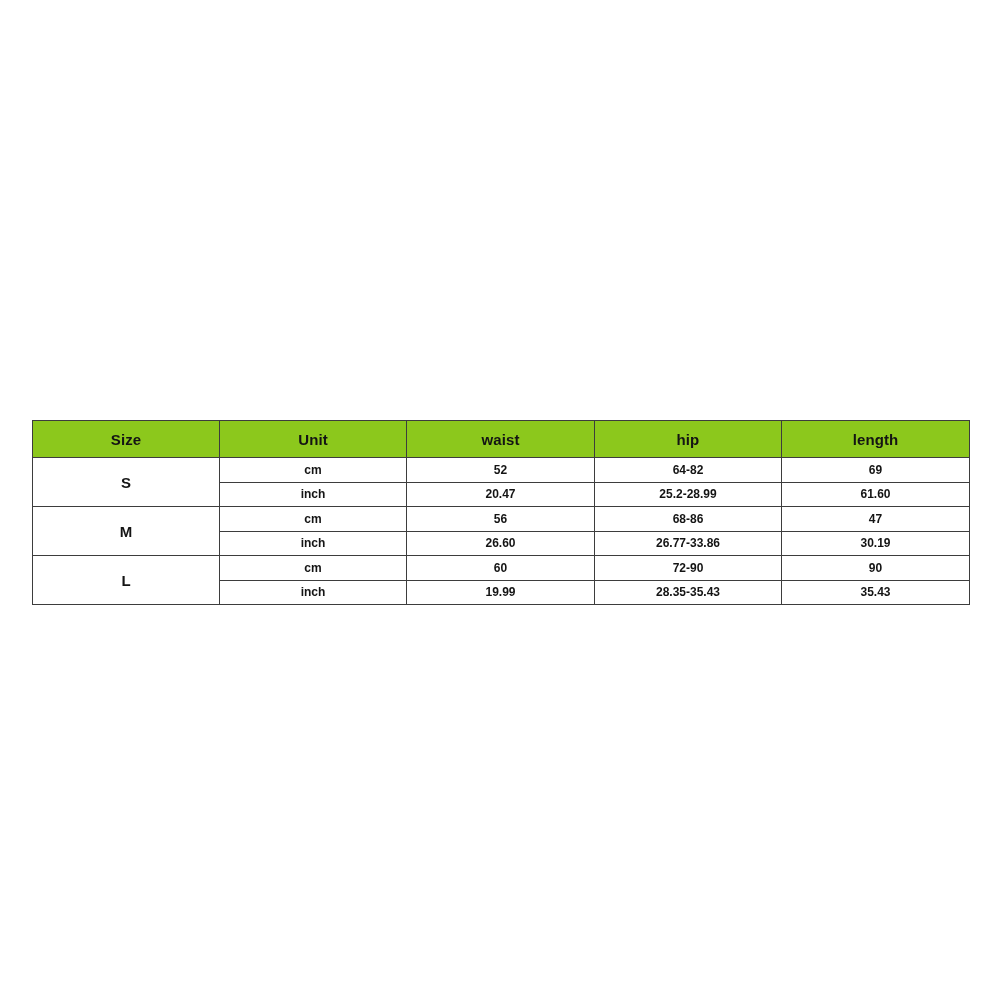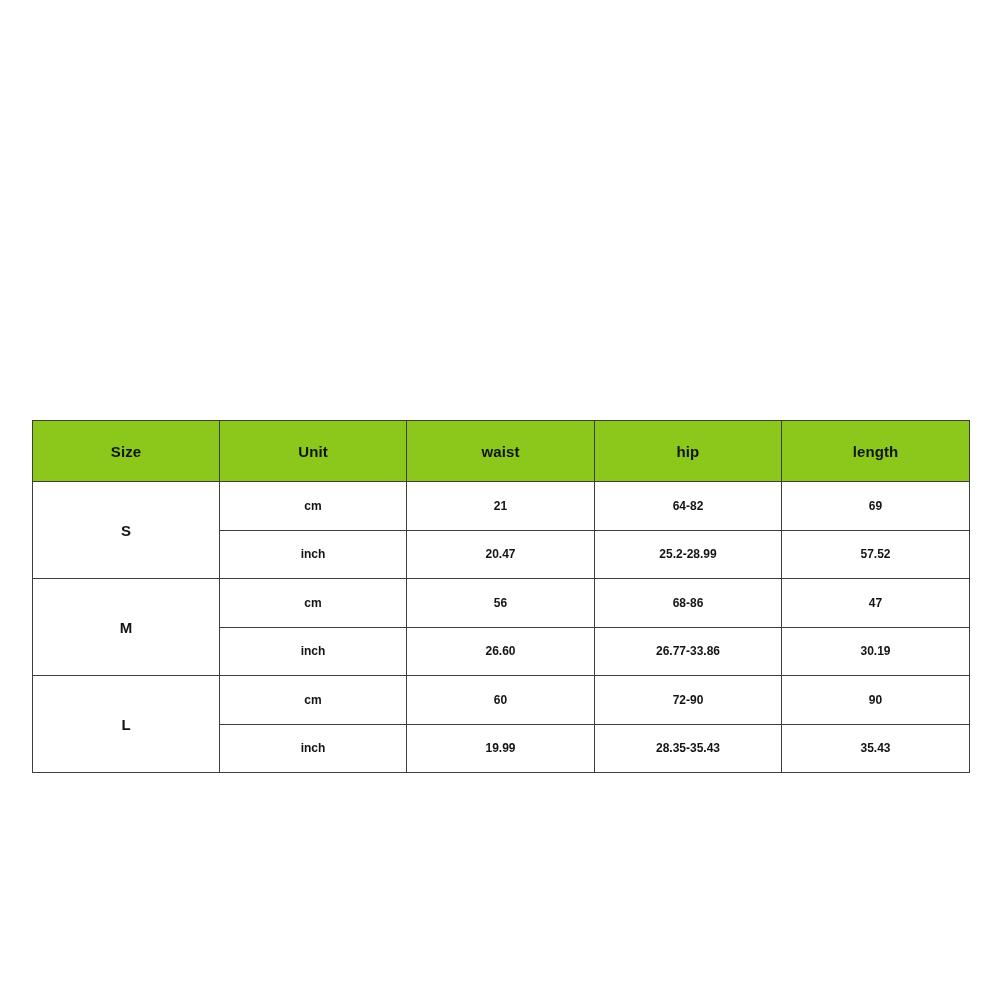--- a/index.html
+++ b/index.html
@@ -35,21 +35,21 @@
   table.size-chart col.col-hip    { width: 187px; }
   table.size-chart col.col-length { width: 188px; }
 
   table.size-chart th,
   table.size-chart td {
     border: 1.6px solid #3d3d3d;
     text-align: center;
     vertical-align: middle;
     font-weight: bold;
     color: #141414;
-    padding: 12px;
+    padding: 0;
     line-height: 1;
   }
 
   table.size-chart thead th {
     background: #8CC81C;
     height: 36px;
     font-size: 15px;
     letter-spacing: 0.1px;
   }
 
@@ -82,29 +82,29 @@
         <th>waist</th>
         <th>hip</th>
         <th>length</th>
       </tr>
     </thead>
     <tbody>
 
       <tr>
         <td class="size-cell" rowspan="2">S</td>
         <td>cm</td>
-        <td>21</td>
+        <td>52</td>
         <td>64-82</td>
         <td>69</td>
       </tr>
       <tr>
         <td>inch</td>
         <td>20.47</td>
         <td>25.2-28.99</td>
-        <td>57.52</td>
+        <td>61.60</td>
       </tr>
 
       <tr>
         <td class="size-cell" rowspan="2">M</td>
         <td>cm</td>
         <td>56</td>
         <td>68-86</td>
         <td>47</td>
       </tr>
       <tr>

